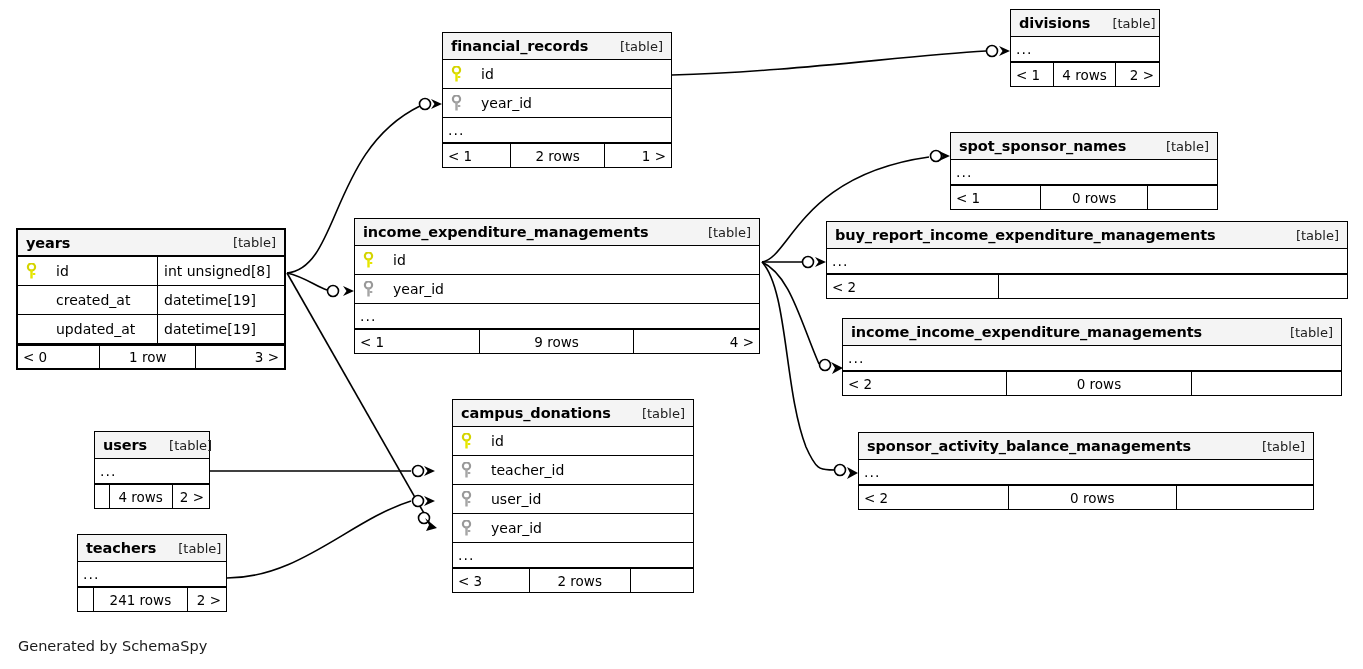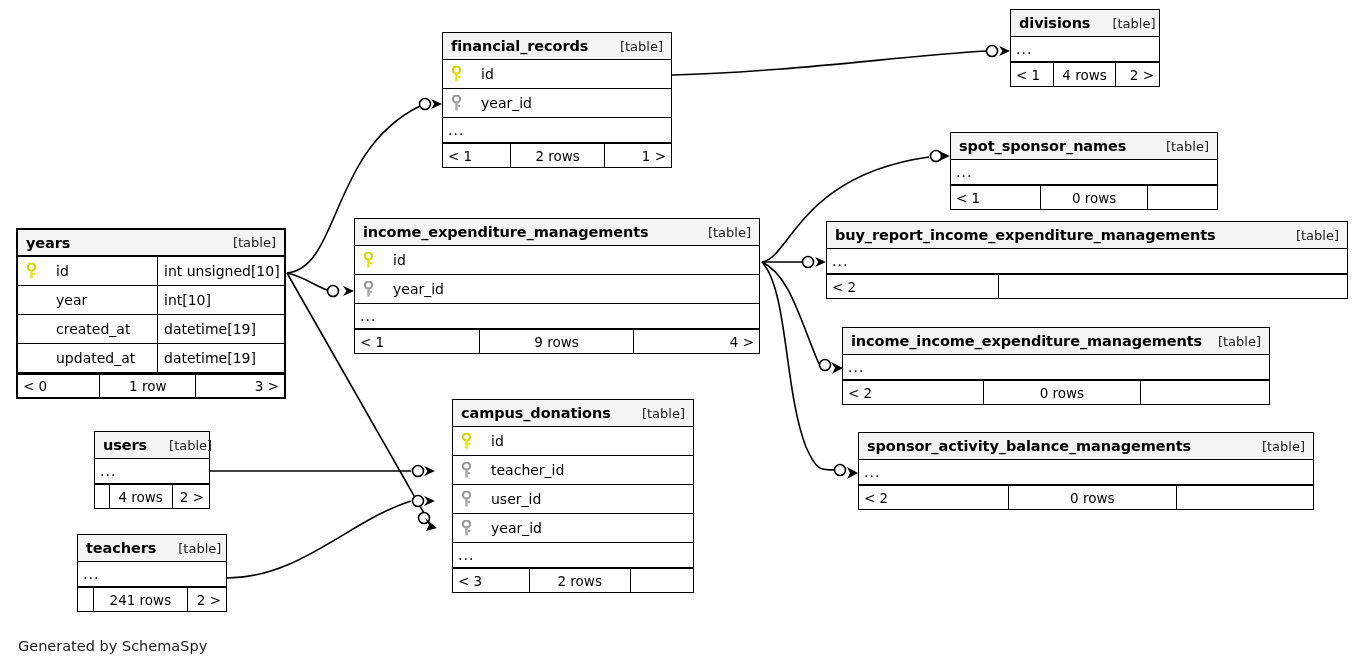--- a/index.html
+++ b/index.html
@@ -211,28 +211,21 @@
       <div class="left" style="width:140px;">
         <span class="keycell">
           <svg class="keyicon" width="11" height="17" viewBox="0 0 11 17">
             <circle cx="5.5" cy="4" r="3.6" fill="none" stroke="#d4d400" stroke-width="2.2"></circle>
             <rect x="4.3" y="6.5" width="2.4" height="9" fill="#e6e600"></rect>
             <rect x="6.7" y="10" width="2.6" height="2" fill="#e6e600"></rect>
           </svg>
         </span>
         <span class="colname">id</span>
       </div>
-      <div class="right">int unsigned[10]</div>
-    </div>
-    <div class="row typed">
-      <div class="left" style="width:140px;">
-        <span class="keycell"></span>
-        <span class="colname">year</span>
-      </div>
-      <div class="right">int[10]</div>
+      <div class="right">int unsigned[8]</div>
     </div>
     <div class="row typed">
       <div class="left" style="width:140px;">
         <span class="keycell"></span>
         <span class="colname">created_at</span>
       </div>
       <div class="right">datetime[19]</div>
     </div>
     <div class="row typed">
       <div class="left" style="width:140px;">
@@ -345,21 +338,21 @@
       <span class="tname">buy_report_income_expenditure_managements</span>
       <span class="ttype">[table]</span>
     </div>
     <div class="ellipsis-row">...</div>
     <div class="footer">
       <div class="fl" style="width:33%;">&lt; 2</div>
       <div class="fr" style="width:30%;"></div>
     </div>
   </div>
 
-  <div class="tbl" style="left:842px; top:327px; width:428px;">
+  <div class="tbl" style="left:842px; top:318px; width:500px;">
     <div class="hdr">
       <span class="tname">income_income_expenditure_managements</span>
       <span class="ttype">[table]</span>
     </div>
     <div class="ellipsis-row">...</div>
     <div class="footer">
       <div class="fl" style="width:33%;">&lt; 2</div>
       <div class="fc" style="width:37%;">0 rows</div>
       <div class="fr" style="width:30%;"></div>
     </div>

